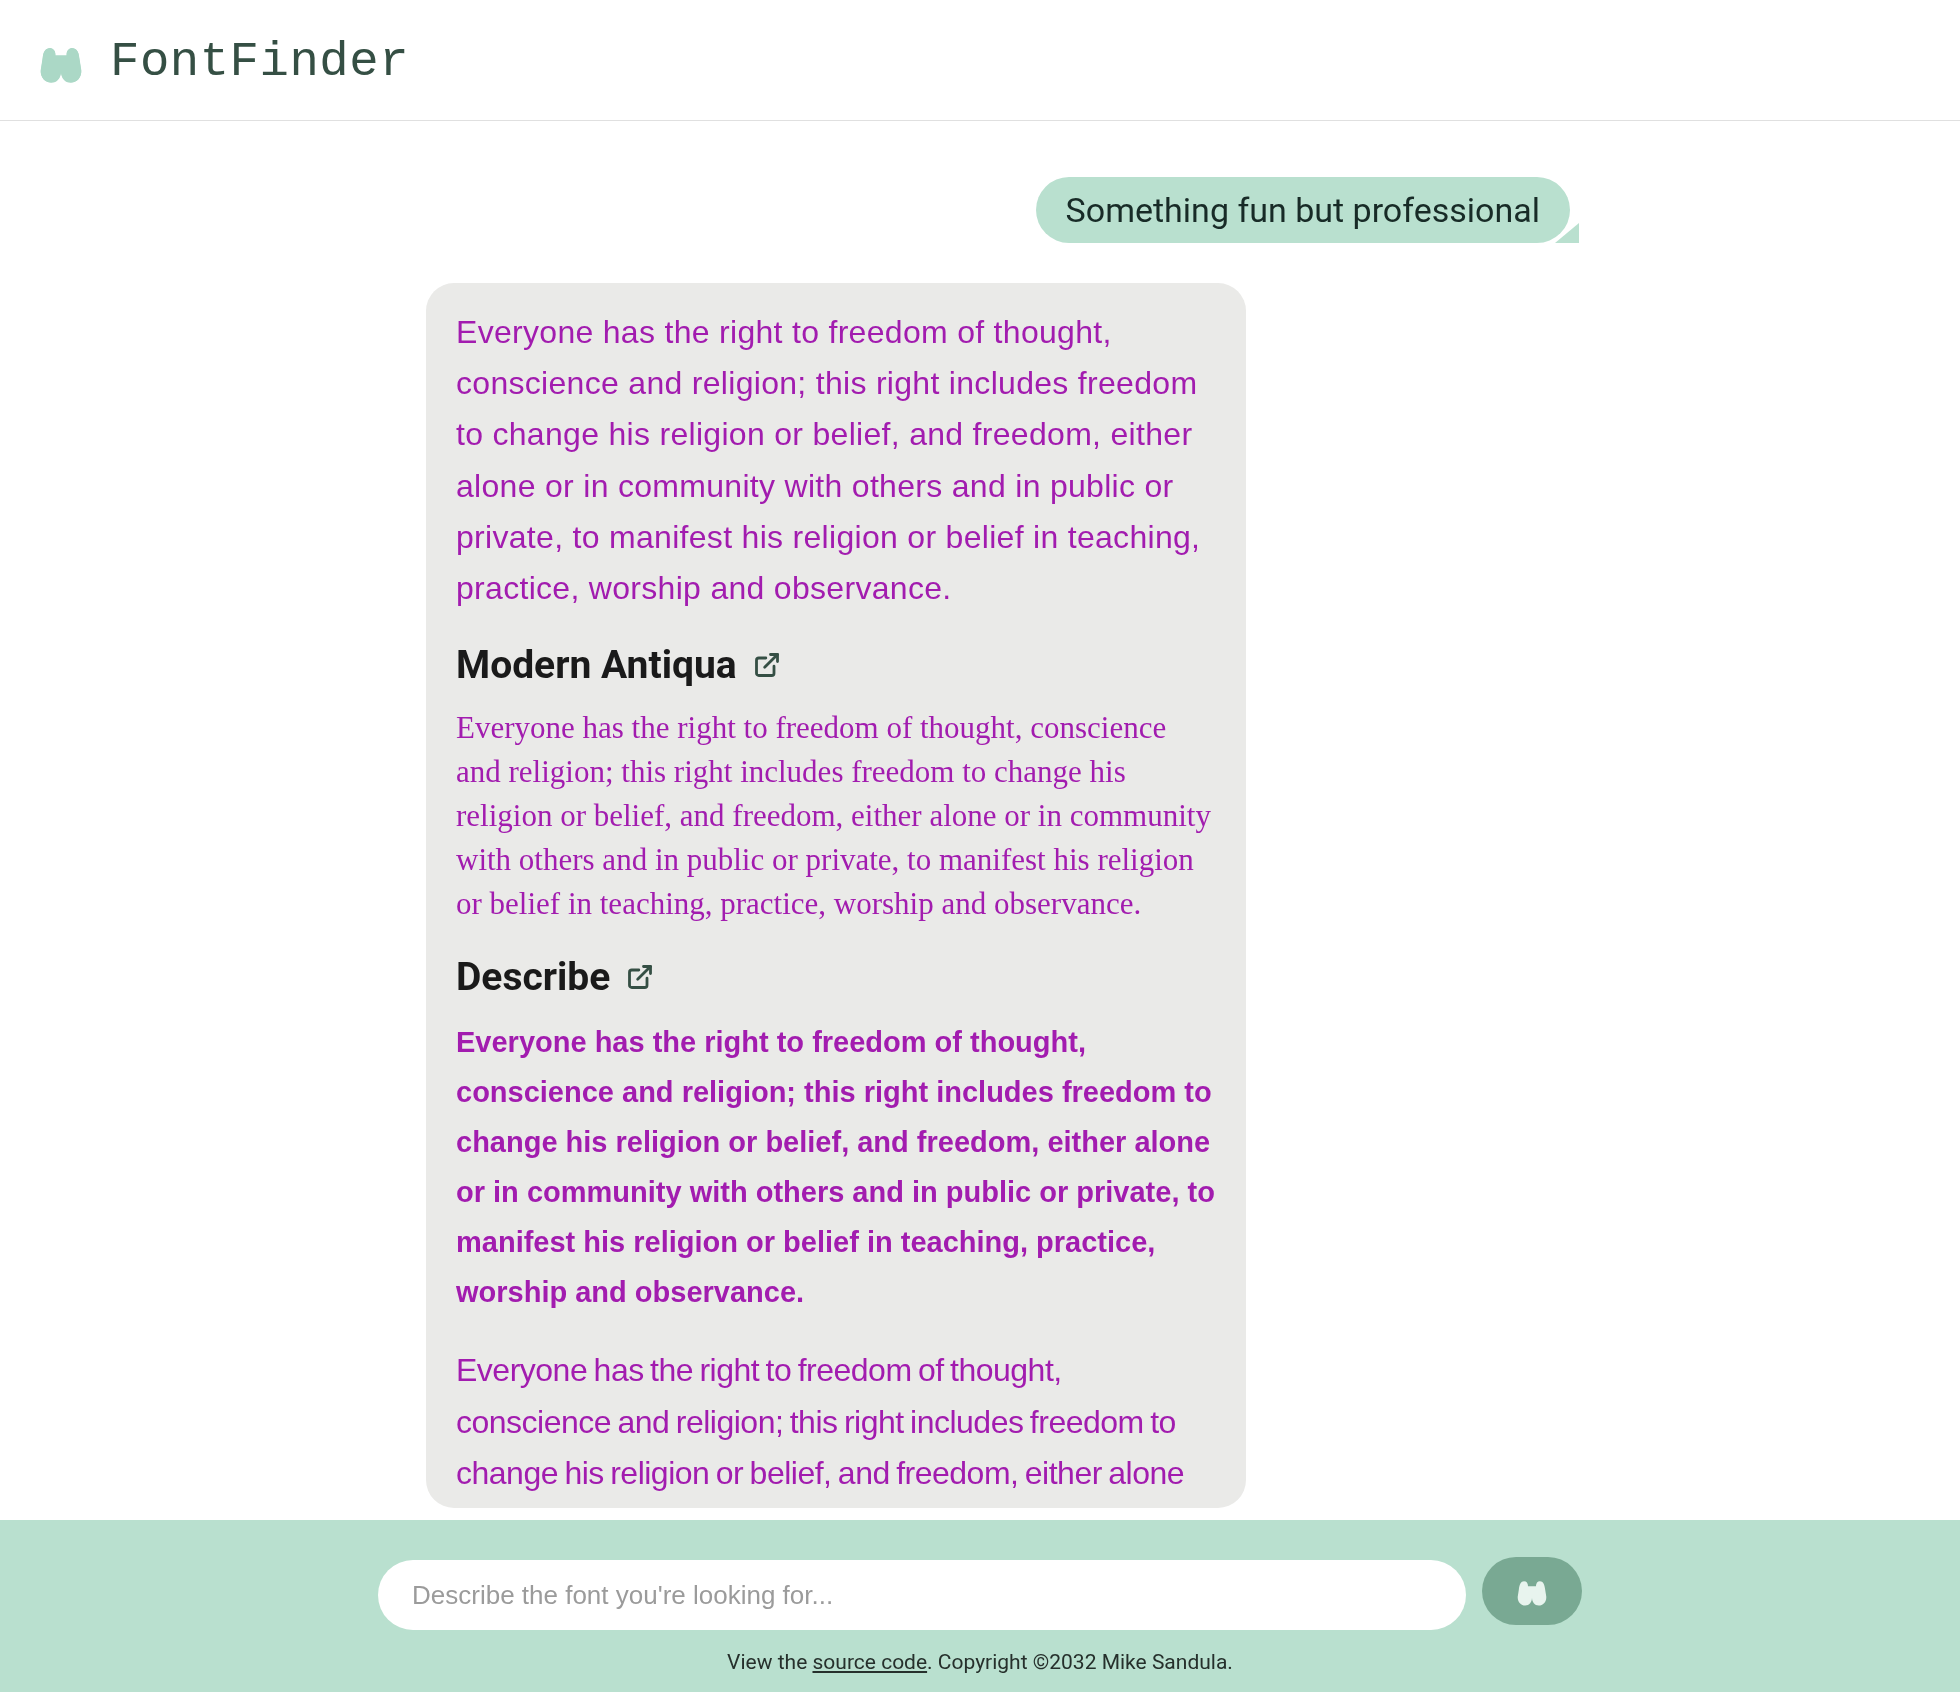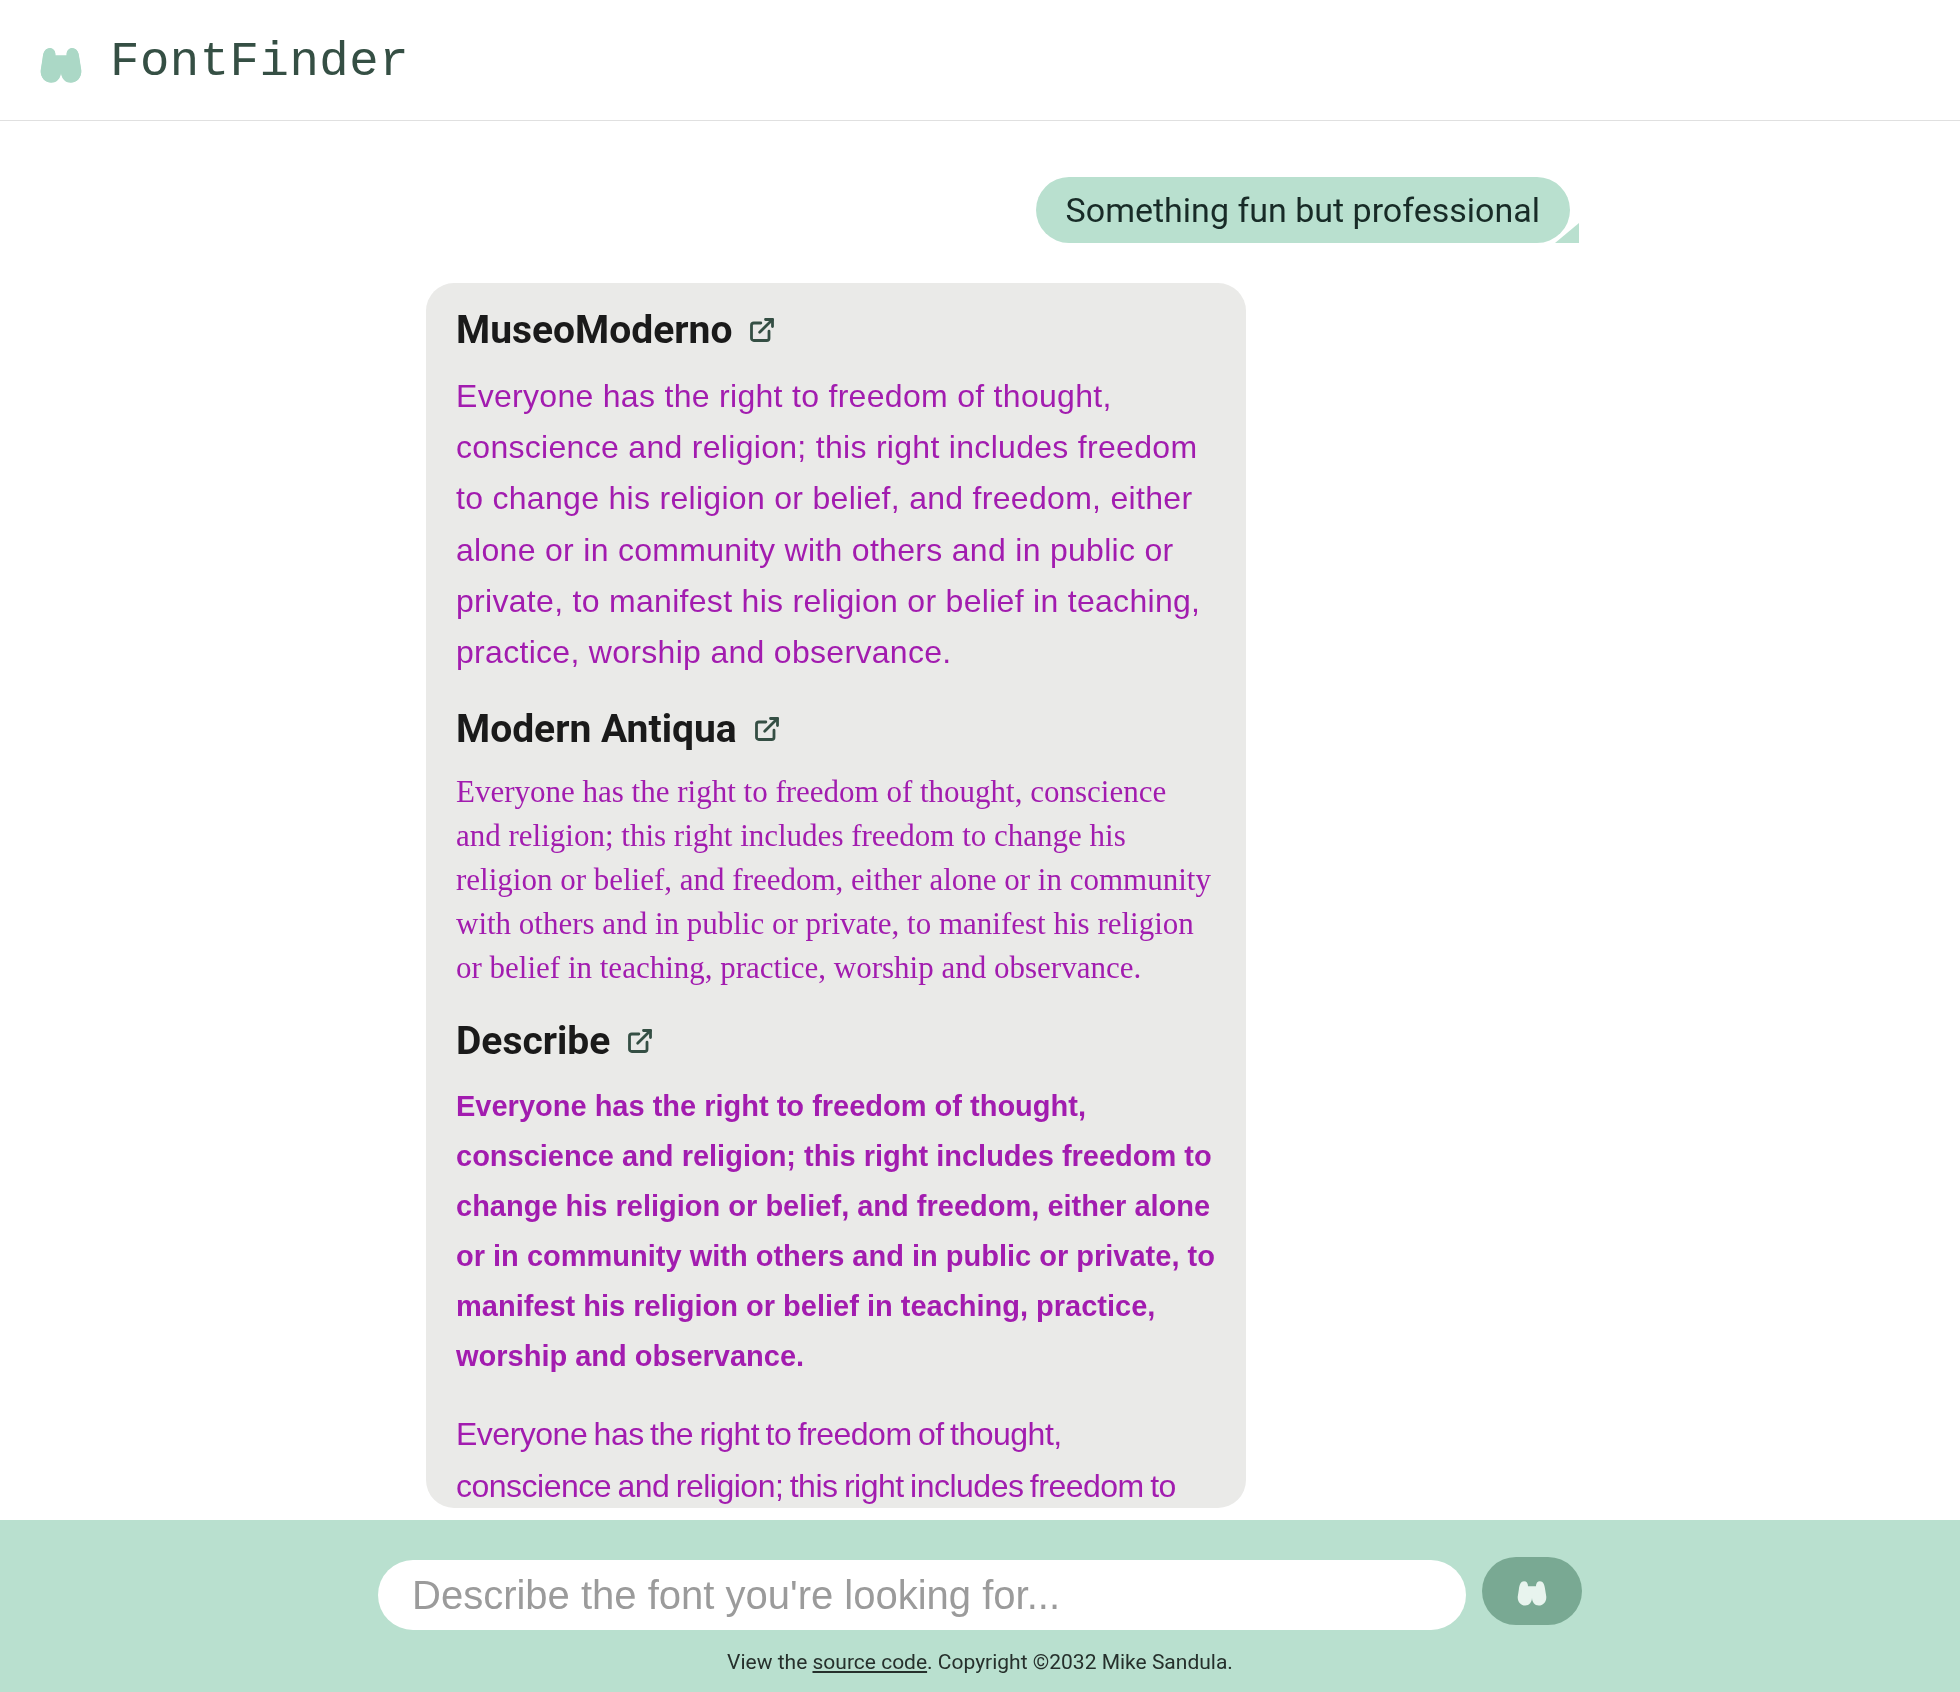--- a/index.html
+++ b/index.html
@@ -170,21 +170,21 @@
   gap: 16px;
   margin-bottom: 20px;
 }
 
 .search-input {
   width: 1088px;
   height: 70px;
   border-radius: 35px;
   border: none;
   padding: 0 34px;
-  font-size: 40px;
+  font-size: 26px;
   color: #333;
   background: #ffffff;
   outline: none;
   margin-top: 8px;
 }
 
 .search-input::placeholder {
   color: #9b9b9b;
 }
 
@@ -235,30 +235,20 @@
   <div class="content-col">
 
     <div class="user-row">
       <div class="user-bubble">Something fun but professional</div>
     </div>
 
     <div class="reply-row">
       <div class="reply-card">
 
         <div class="font-block">
-          <div class="font-title-row">
-            <span class="font-name">MuseoModerno</span>
-            <span class="ext-icon">
-              <svg viewBox="0 0 24 24" fill="none" stroke="currentColor" stroke-width="2.4" stroke-linecap="round" stroke-linejoin="round">
-                <path d="M18 13v6a2 2 0 0 1-2 2H5a2 2 0 0 1-2-2V8a2 2 0 0 1 2-2h6"></path>
-                <polyline points="15 3 21 3 21 9"></polyline>
-                <line x1="10" y1="14" x2="21" y2="3"></line>
-              </svg>
-            </span>
-          </div>
           <p class="font-sample museo">Everyone has the right to freedom of thought, conscience and religion; this right includes freedom to change his religion or belief, and freedom, either alone or in community with others and in public or private, to manifest his religion or belief in teaching, practice, worship and observance.</p>
         </div>
 
         <div class="font-block">
           <div class="font-title-row">
             <span class="font-name">Modern Antiqua</span>
             <span class="ext-icon">
               <svg viewBox="0 0 24 24" fill="none" stroke="currentColor" stroke-width="2.4" stroke-linecap="round" stroke-linejoin="round">
                 <path d="M18 13v6a2 2 0 0 1-2 2H5a2 2 0 0 1-2-2V8a2 2 0 0 1 2-2h6"></path>
                 <polyline points="15 3 21 3 21 9"></polyline>

